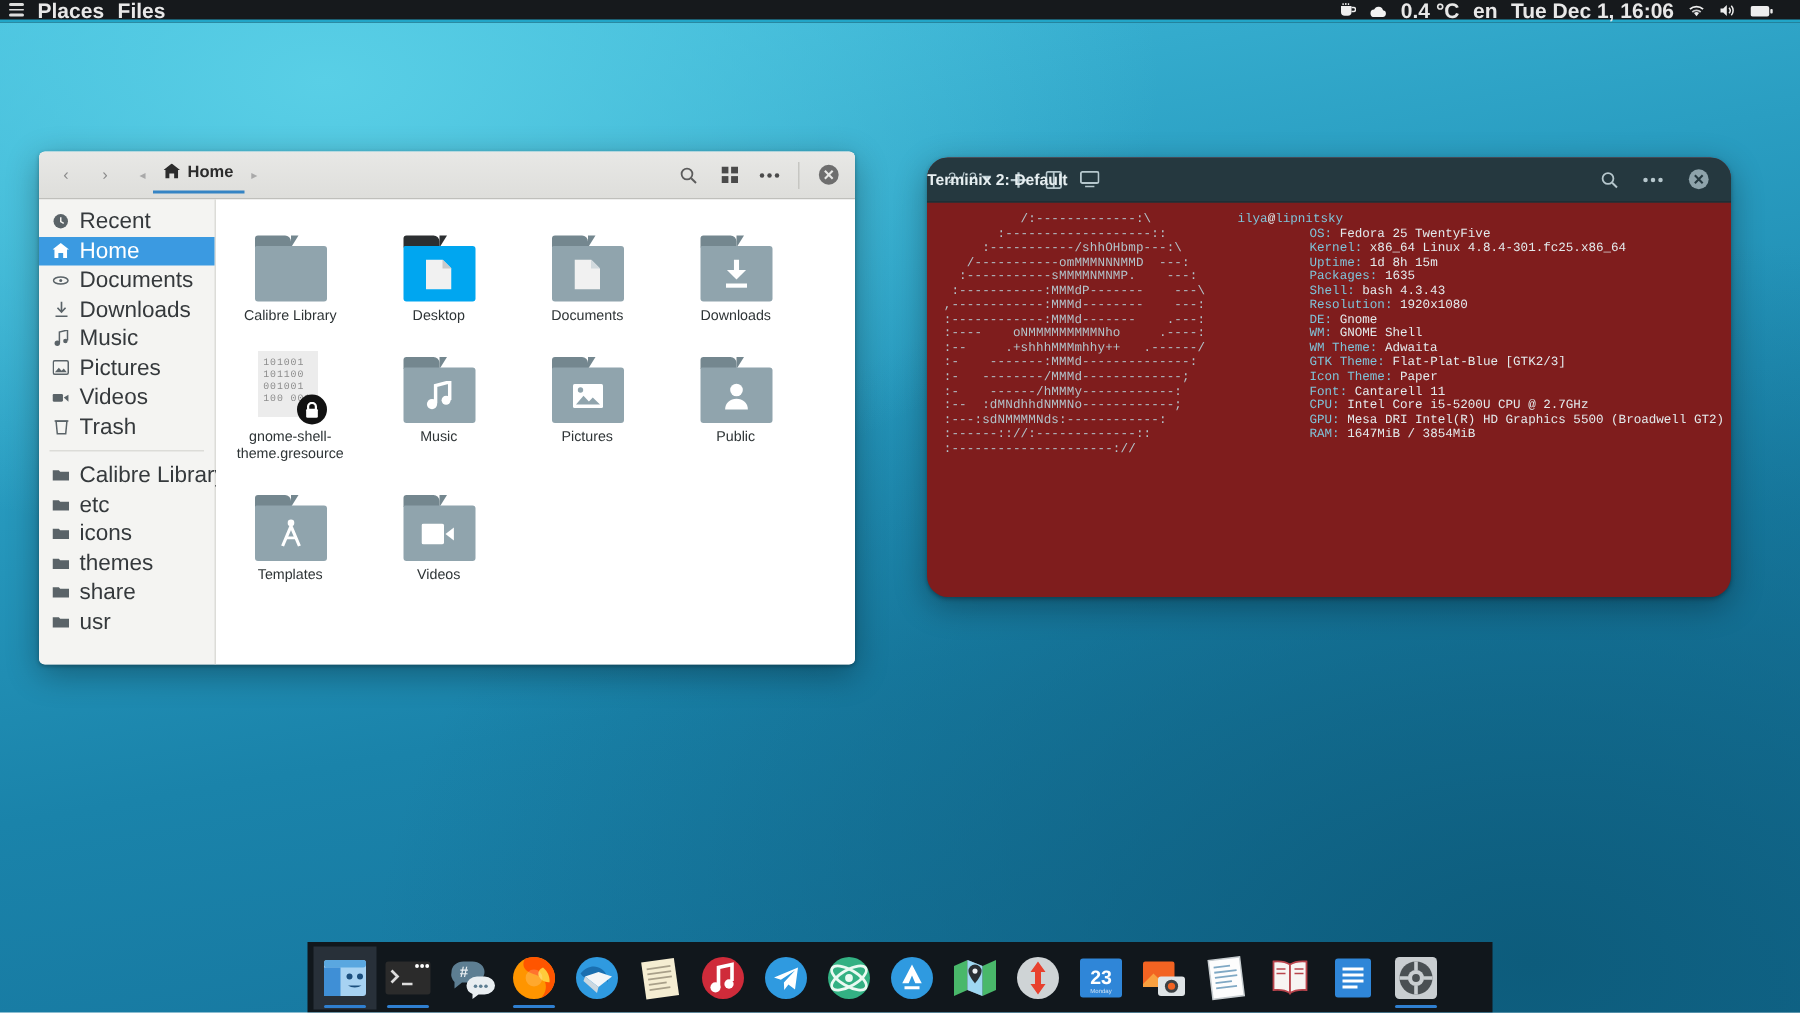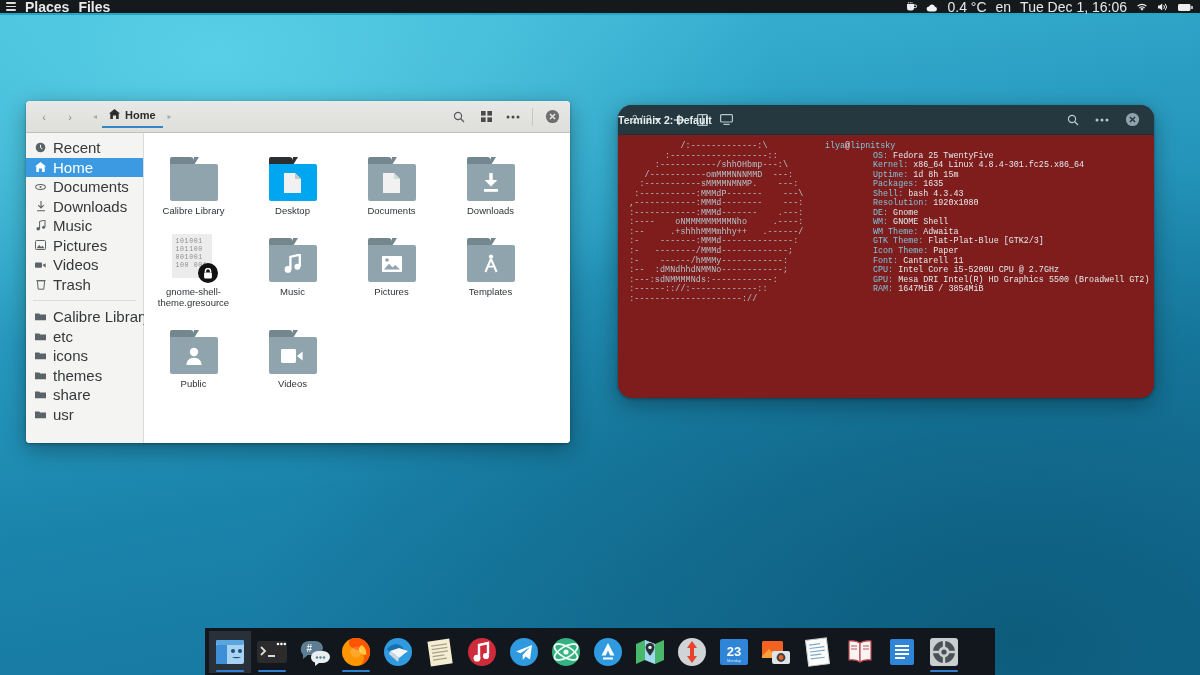--- a/index.html
+++ b/index.html
@@ -20,21 +20,21 @@
   #topbar {
     position: absolute; top: 0; left: 0;
     width: 1200px; height: 15px;
     background: #16191c;
     border-bottom: 2px solid #22a6c8;
     display: flex; align-items: center;
     color: #e8e8e8; font-size: 14px; font-weight: bold;
     z-index: 50;
   }
   .tb-left { display: flex; align-items: center; gap: 9px; padding-left: 6px; }
-  .tb-right { margin-left: auto; display: flex; align-items: center; gap: 9px; padding-right: 7px; font-weight: normal; }
+  .tb-right { margin-left: auto; display: flex; align-items: center; gap: 9px; padding-right: 18px; font-weight: bold; }
   .tb-item { cursor: default; white-space: nowrap; }
   .burger { display: inline-block; width: 10px; }
   .burger i { display: block; height: 1.4px; background: #ddd; margin: 2px 0; border-radius: 1px; }
 
   
   .win { position: absolute; border-radius: 4px; overflow: hidden;
          box-shadow: 0 6px 22px rgba(0,0,0,.33), 0 1px 3px rgba(0,0,0,.3); }
 
   
   #files-win { left: 26px; top: 101px; width: 544px; height: 342px; background: #fff; }
@@ -480,44 +480,44 @@
           <div class="flabel">Pictures</div>
         </div>
 
         <div class="fitem">
           <div class="fico">
               <div class="folder">
                 <div class="tab"></div>
                 <div class="body"></div>
             <div class="fglyph">
                   <svg width="18" height="20" viewBox="0 0 18 20">
+                    <circle cx="9" cy="6" r="4.2" fill="#fff"></circle>
+                    <path d="M1.4 19c0-4.4 3.4-7.2 7.6-7.2s7.6 2.8 7.6 7.2z" fill="#fff"></path>
+                  </svg>
+                </div>
+          </div>
+            </div>
+          <div class="flabel">Public</div>
+        </div>
+
+        <div class="fitem">
+          <div class="fico">
+              <div class="folder">
+                <div class="tab"></div>
+                <div class="body"></div>
+            <div class="fglyph">
+                  <svg width="18" height="20" viewBox="0 0 18 20">
                     <circle cx="9" cy="2.6" r="2.2" fill="#fff"></circle>
                     <path d="M9 4.8L3.4 18M9 4.8L14.6 18" stroke="#fff" stroke-width="2.1" fill="none"></path>
                     <path d="M5.2 12.6h7.6" stroke="#fff" stroke-width="1.8"></path>
                   </svg>
                 </div>
           </div>
             </div>
           <div class="flabel">Templates</div>
-        </div>
-
-        <div class="fitem">
-          <div class="fico">
-              <div class="folder">
-                <div class="tab"></div>
-                <div class="body"></div>
-            <div class="fglyph">
-                  <svg width="18" height="20" viewBox="0 0 18 20">
-                    <circle cx="9" cy="6" r="4.2" fill="#fff"></circle>
-                    <path d="M1.4 19c0-4.4 3.4-7.2 7.6-7.2s7.6 2.8 7.6 7.2z" fill="#fff"></path>
-                  </svg>
-                </div>
-          </div>
-            </div>
-          <div class="flabel">Public</div>
         </div>
 
         <div class="fitem">
           <div class="fico">
               <div class="folder">
                 <div class="tab"></div>
                 <div class="body"></div>
             <div class="fglyph">
                   <svg width="24" height="14" viewBox="0 0 24 14">
                     <rect x="0" y="0" width="15" height="14" rx="1.4" fill="#fff"></rect>

